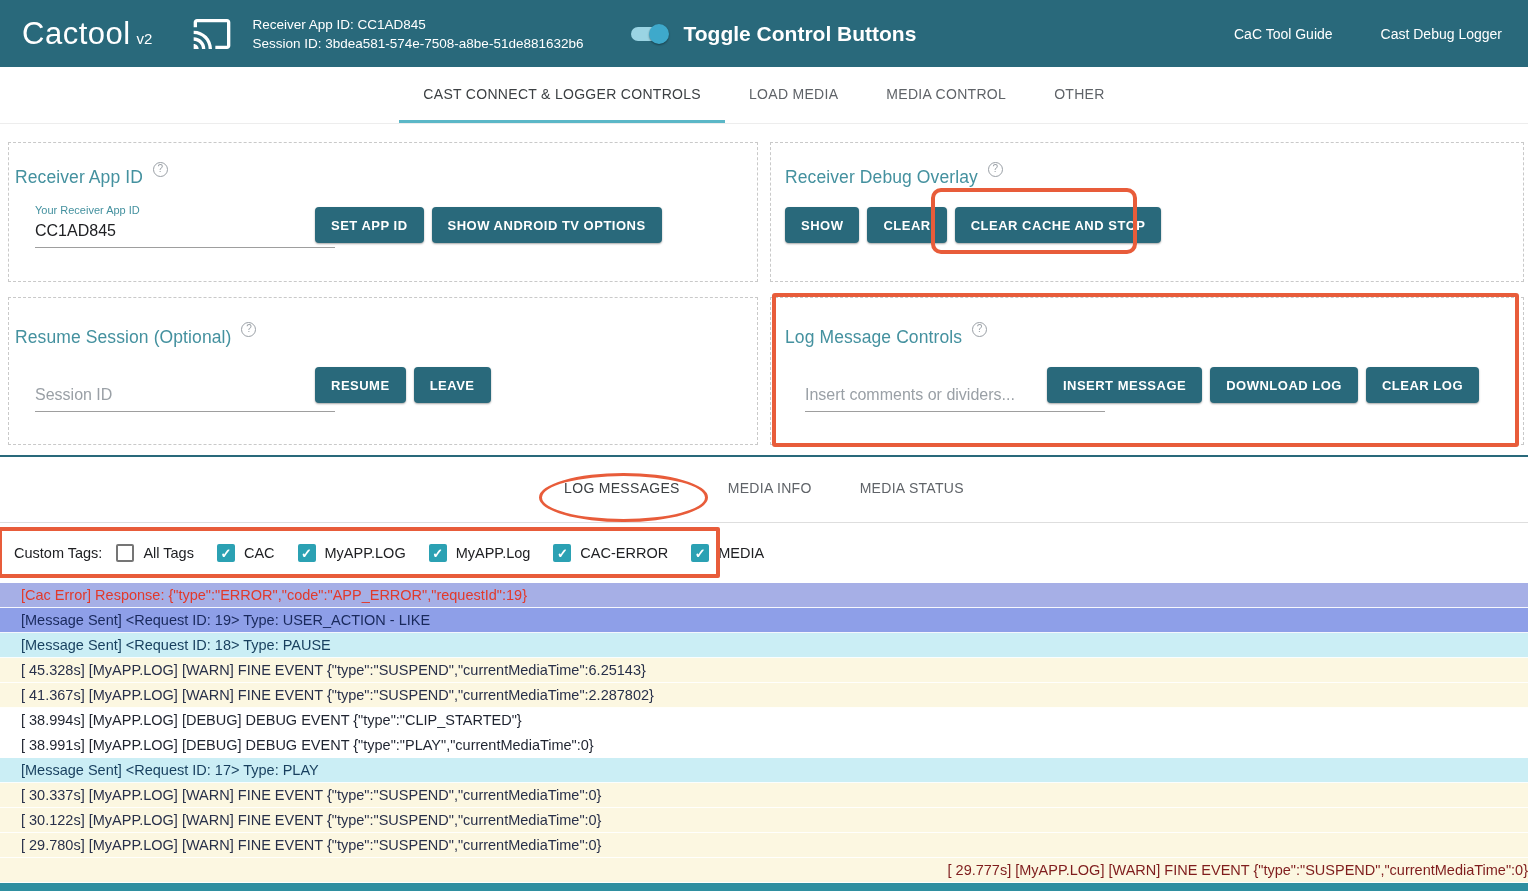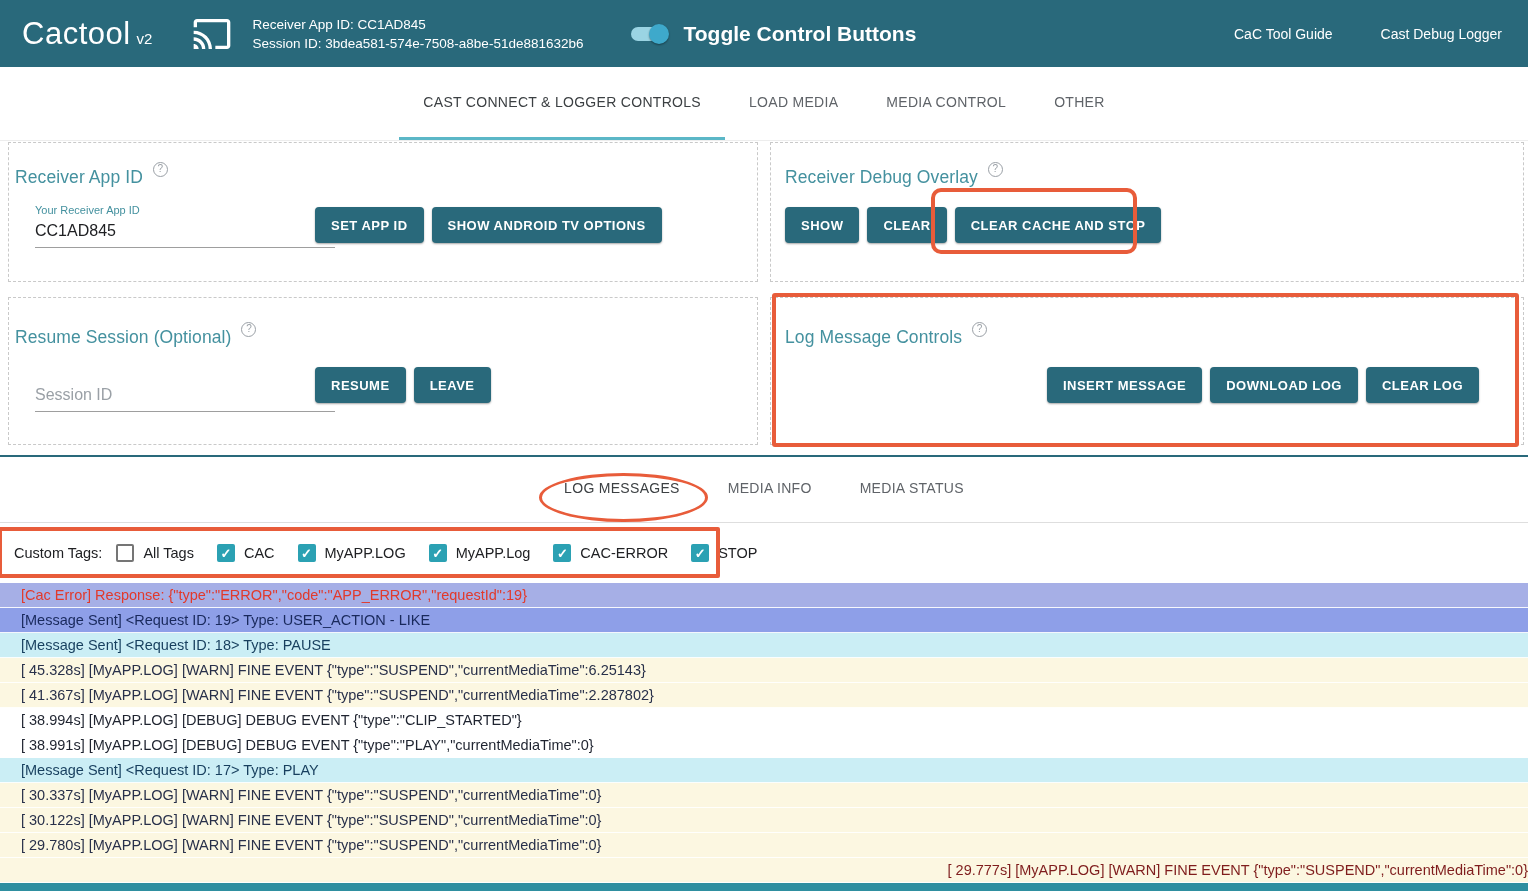--- a/index.html
+++ b/index.html
@@ -17,21 +17,21 @@
   .toggle { position:relative; width:38px; height:20px; margin-left:46px; cursor:pointer; flex-shrink:0; }
   .toggle .track { position:absolute; left:2px; top:3px; width:34px; height:14px; border-radius:7px; background:var(--toggle-track); }
   .toggle .thumb { position:absolute; right:-2px; top:0; width:20px; height:20px; border-radius:50%;
     background:var(--toggle-thumb); box-shadow:0 1px 2px rgba(0,0,0,0.4); }
   .toggle-label { margin-left:16px; color:#fff; font-size:21px; font-weight:700; }
   .header-links { margin-left:auto; display:flex; gap:48px; }
   .header-links a { color:#fff; font-size:14px; text-decoration:none; cursor:pointer; }
 
   
   .tabbar { position:absolute; left:0; width:100%; background:#fff; display:flex; justify-content:center; }
-  .tabbar1 { top:67px; height:74px; border-bottom:1px solid #EDEDED; }
+  .tabbar1 { top:67px; height:57px; border-bottom:1px solid #EDEDED; }
   .tabbar2 { top:457px; height:66px; border-bottom:1px solid #DEDEDE; }
   .tab { height:100%; display:flex; align-items:center; padding:0 24px; font-size:14px; font-weight:500;
     letter-spacing:0.3px; color:#5F6368; cursor:pointer; border-bottom:3px solid transparent; white-space:nowrap; }
   .tab.active { color:#3C4043; border-bottom-color:var(--tab-underline); }
   .tab.active2 { color:#3C4043; }
 
   
   .card { position:absolute; border:1px dashed #C9C9C9; background:#fff; }
   .card-receiver { left:8px; top:142px; width:750px; height:140px; }
   .card-debug    { left:770px; top:142px; width:754px; height:140px; }
@@ -164,20 +164,23 @@
       <button class="btn">RESUME</button>
       <button class="btn">LEAVE</button>
     </div>
   </section>
 
   <section class="card card-logctl">
     <h2 class="card-title">
       <span>Log Message Controls</span>
       <span class="help">?</span>
     </h2>
+    <div class="field">
+      <input class="line-input" placeholder="Insert comments or dividers..." style="">
+    </div>
     <div class="btn-row">
       <button class="btn">INSERT MESSAGE</button>
       <button class="btn">DOWNLOAD LOG</button>
       <button class="btn">CLEAR LOG</button>
     </div>
   </section>
 
   <div class="teal-divider"></div>
 
   <nav class="tabbar tabbar2">
@@ -204,21 +207,21 @@
         <label class="tag-item">
           <span class="cb checked">✓</span>
           <span class="tag-label">MyAPP.Log</span>
         </label>
         <label class="tag-item">
           <span class="cb checked">✓</span>
           <span class="tag-label">CAC-ERROR</span>
         </label>
         <label class="tag-item">
           <span class="cb checked">✓</span>
-          <span class="tag-label">STOP</span>
+          <span class="tag-label">MEDIA</span>
         </label>
       </div>
   </div>
 
   <div id="log-list">
       <div class="log-row" style="background: rgb(166, 175, 230); color: rgb(226, 57, 43);">[Cac Error] Response: {"type":"ERROR","code":"APP_ERROR","requestId":19}</div>
       <div class="log-row" style="background: rgb(142, 159, 232); color: rgb(25, 41, 92);">[Message Sent] &lt;Request ID: 19&gt; Type: USER_ACTION - LIKE</div>
       <div class="log-row" style="background: rgb(203, 238, 245); color: rgb(23, 63, 94);">[Message Sent] &lt;Request ID: 18&gt; Type: PAUSE</div>
       <div class="log-row" style="background: rgb(252, 247, 225); color: rgb(40, 48, 74);">[ 45.328s] [MyAPP.LOG] [WARN] FINE EVENT {"type":"SUSPEND","currentMediaTime":6.25143}</div>
       <div class="log-row" style="background: rgb(252, 247, 225); color: rgb(40, 48, 74);">[ 41.367s] [MyAPP.LOG] [WARN] FINE EVENT {"type":"SUSPEND","currentMediaTime":2.287802}</div>

